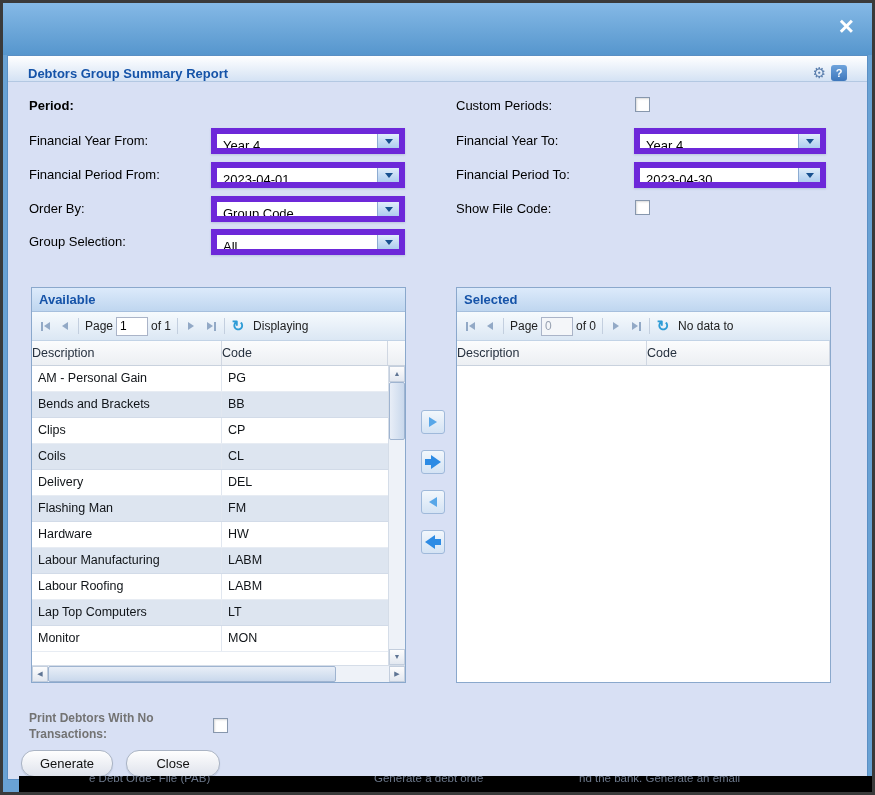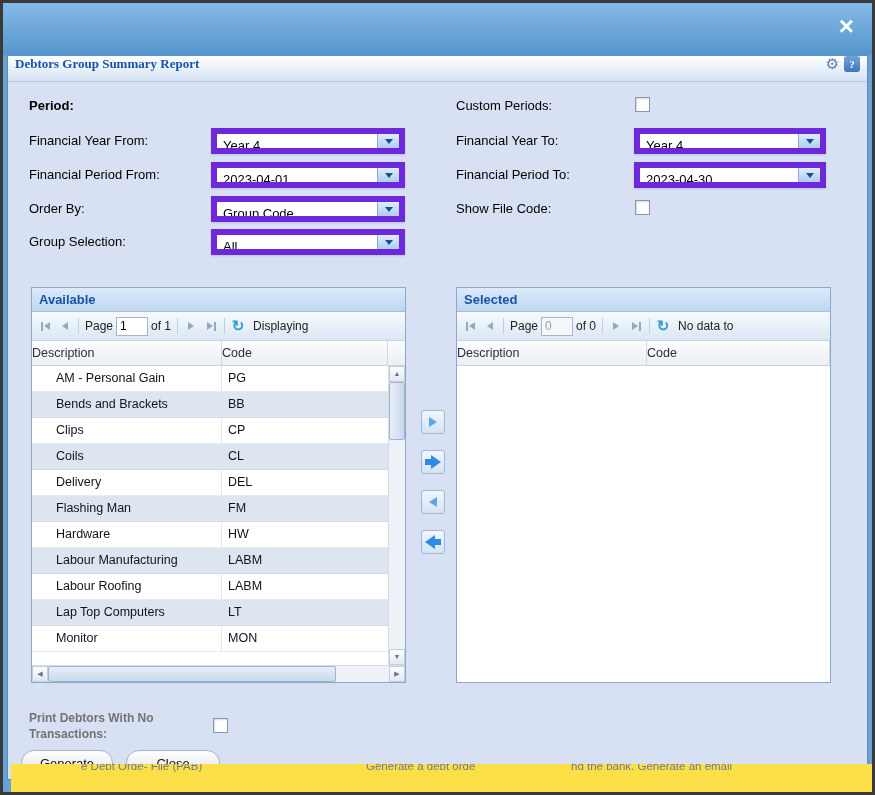--- a/index.html
+++ b/index.html
@@ -1,21 +1,21 @@
 <!DOCTYPE html>
 <html><head>
 <meta charset="utf-8">
 <style>
   html,body{margin:0;padding:0;background:#fff;font-family:"Liberation Sans",sans-serif;}
   *{box-sizing:border-box;}
   .window{position:relative;width:875px;height:795px;border:3px solid #3a3a3a;background:#69a2d4;overflow:hidden;}
   .topbar{position:absolute;top:0;left:0;right:0;height:52px;background:linear-gradient(180deg,#85b9e6,#5696cd);}
   .close{position:absolute;right:18px;top:8px;color:#fff;font-size:26px;font-weight:bold;cursor:pointer;line-height:30px;}
   .dialog{position:absolute;top:52px;left:4px;right:4px;height:725px;border:1px solid #5a8fc4;background:#d8e0f4;}
-  .dlg-titlebar{position:absolute;top:0;left:0;right:0;height:26px;background:linear-gradient(180deg,#ffffff,#d4e2f4);border-bottom:1px solid #b3c8e2;display:flex;align-items:flex-start;padding:0 7px;font-family:Liberation Serif, serif;}
+  .dlg-titlebar{position:absolute;top:0;left:0;right:0;height:26px;background:linear-gradient(180deg,#ffffff,#d4e2f4);border-bottom:1px solid #b3c8e2;display:flex;align-items:flex-end;padding:0 20px;}
   .dlg-title{font-size:13px;font-weight:bold;color:#1553a8;}
   .dlg-tools{margin-left:auto;display:flex;align-items:center;gap:5px;}
   .gear{font-size:15px;color:#5b7fae;cursor:pointer;line-height:16px;}
   .helpbtn{width:16px;height:16px;border-radius:3px;background:linear-gradient(180deg,#6ea3dc,#3e77bc);color:#fff;font-size:11px;font-weight:bold;text-align:center;line-height:16px;cursor:pointer;}
   .form{position:absolute;top:26px;left:0;right:0;bottom:0;background:#d8e0f4;}
   .lbl{position:absolute;font-size:13px;color:#000;white-space:nowrap;}
   .lbl.bold{font-weight:bold;}
   .combo{position:absolute;height:26px;background:#fff;border:6px solid #6d28d9;display:flex;align-items:stretch;cursor:pointer;box-shadow:0 1px 2px rgba(90,110,150,0.25);}
   .combo-text{flex:1;font-size:13px;line-height:24px;padding-left:6px;overflow:hidden;white-space:nowrap;}
   .combo-trigger{width:22px;background:linear-gradient(180deg,#e0edfb,#aecdef);border-left:1px solid #8cabd2;display:flex;align-items:center;justify-content:center;}
@@ -39,41 +39,41 @@
   .gh-cell{font-size:12.5px;color:#26313f;line-height:24px;border-right:1px solid #d0d7e2;}
   .gh-desc{width:190px;flex:0 0 auto;}
   .gh-code{width:166px;flex:0 0 auto;}
   .gh-code.flex{flex:1;}
   .gh-spacer{flex:1;}
   .grid-body{flex:1;position:relative;background:#fff;overflow:hidden;}
   .rows{margin-right:17px;}
   .rows.noscroll{margin-right:0;}
   .row{height:26px;display:flex;border-bottom:1px solid #e7ecf3;background:#fff;cursor:pointer;}
   .row.alt{background:#dde5f0;border-bottom:1px solid #d2dbe8;}
-  .cell-desc{width:190px;flex:0 0 auto;font-size:12.5px;color:#101418;line-height:25px;padding-left:24px;border-right:1px solid #e1e7f0;overflow:hidden;white-space:nowrap;}
+  .cell-desc{width:190px;flex:0 0 auto;font-size:12.5px;color:#101418;line-height:25px;padding-left:6px;border-right:1px solid #e1e7f0;overflow:hidden;white-space:nowrap;}
   .cell-code{flex:1;font-size:12.5px;color:#101418;line-height:25px;padding-left:6px;overflow:hidden;white-space:nowrap;}
   
   .vscroll{position:absolute;top:0;right:0;bottom:0;width:17px;background:#eef2f8;border-left:1px solid #d5dde8;display:flex;flex-direction:column;}
   .hscroll{height:17px;background:#eef2f8;border-top:1px solid #d5dde8;display:flex;align-items:stretch;}
   .sbtn{flex:0 0 auto;width:16px;height:16px;background:linear-gradient(180deg,#fdfdfd,#e3e8f0);border:1px solid #c3cedd;color:#5f7594;font-size:7px;text-align:center;line-height:14px;cursor:pointer;}
   .vthumb{height:58px;margin:0;background:linear-gradient(90deg,#e8eef7,#c9d8ec);border:1px solid #9fb4d0;border-radius:2px;margin-bottom:auto;cursor:grab;}
   .hthumb{width:288px;background:linear-gradient(180deg,#e8eef7,#c9d8ec);border:1px solid #9fb4d0;border-radius:2px;margin-right:auto;cursor:grab;}
   
   .movebtn{position:absolute;left:413px;width:24px;height:24px;border:1px solid #9fb9da;border-radius:3px;background:linear-gradient(180deg,#f2f7fc,#d4e3f4);display:flex;align-items:center;justify-content:center;cursor:pointer;}
   .mini-r{width:0;height:0;border-top:5px solid transparent;border-bottom:5px solid transparent;border-left:8px solid #58a7e8;}
   .mini-l{width:0;height:0;border-top:5px solid transparent;border-bottom:5px solid transparent;border-right:8px solid #58a7e8;}
   .arr{display:flex;align-items:center;}
   .tail{width:6px;height:6px;background:#2d8be4;}
   .head-r{width:0;height:0;border-top:7px solid transparent;border-bottom:7px solid transparent;border-left:10px solid #2d8be4;}
   .head-l{width:0;height:0;border-top:7px solid transparent;border-bottom:7px solid transparent;border-right:10px solid #2d8be4;}
   
   .print-lbl{position:absolute;left:21px;top:628px;width:185px;font-size:12px;color:#737373;line-height:16px;font-weight:bold;}
   .btn{position:absolute;height:27px;border:1px solid #aab4c4;border-radius:13px;background:linear-gradient(180deg,#fefefe,#dfe3ec);font-size:13px;color:#111;text-align:center;line-height:25px;cursor:pointer;box-shadow:0 1px 1px rgba(80,100,140,0.2);}
   
-  .bgstrip{position:absolute;left:8px;right:0;bottom:0;height:28px;background:#fde047;overflow:hidden;}
+  .bgstrip{position:absolute;left:16px;right:0;bottom:0;height:16px;background:#000000;overflow:hidden;}
   .bgfrag{position:absolute;top:-4px;font-size:11.5px;color:#6e7a8d;white-space:nowrap;}
 </style>
 </head>
 <body>
 
 <div class="window">
 
   <div class="topbar">
     <span class="close">×</span>
   </div>

